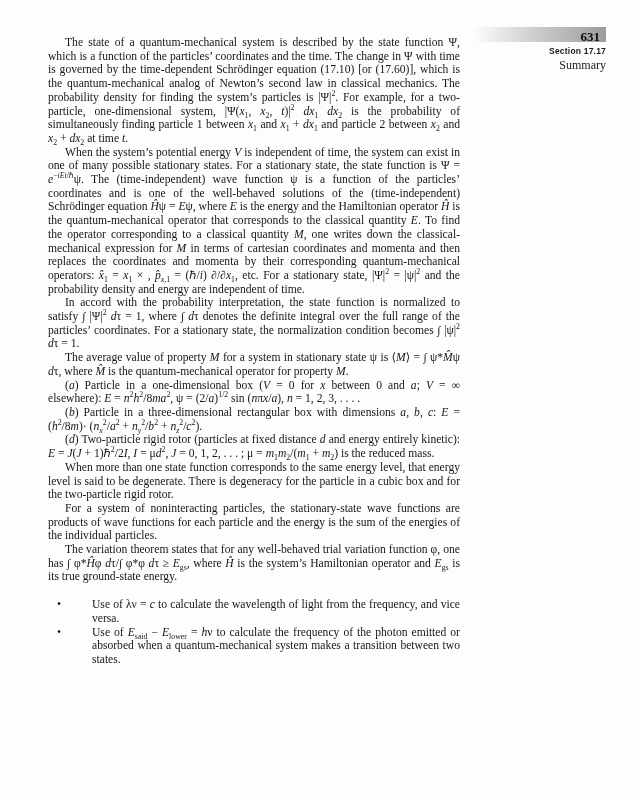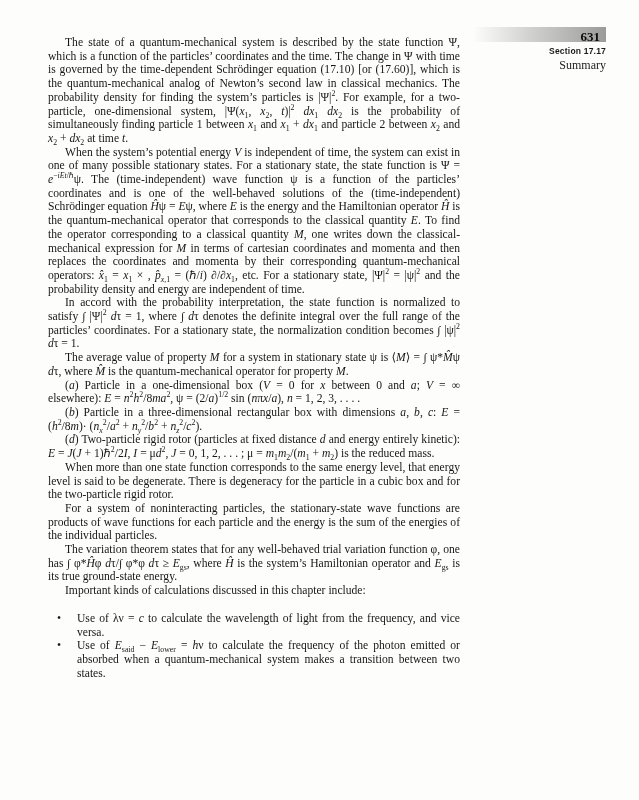--- a/index.html
+++ b/index.html
@@ -78,21 +78,21 @@
 
   
   .bullets { margin-top: 14px; }
   .bullet-row { display: flex; }
   .bullet-marker {
     flex: none;
     width: 29px;
     padding-left: 9px;
     box-sizing: border-box;
   }
-  .bullet-text { flex: 1; text-align: justify; }
+  .bullet-text { flex: 1; text-align: justify; margin-left: 15px; }
 </style>
 </head>
 <body>
 
 <div class="page">
 
   <div class="page-bar">
     <span class="page-number">631</span>
   </div>
 
@@ -105,21 +105,20 @@
     <p class="indent">The state of a quantum-mechanical system is described by the state function Ψ, which is a function of the particles’ coordinates and the time. The change in Ψ with time is governed by the time-dependent Schrödinger equation (17.10) [or (17.60)], which is the quantum-mechanical analog of Newton’s second law in classical mechanics. The probability density for finding the system’s particles is |Ψ|<sup>2</sup>. For example, for a two-particle, one-dimensional system, |Ψ(<i>x</i><sub>1</sub>, <i>x</i><sub>2</sub>, <i>t</i>)|<sup>2</sup> <i>dx</i><sub>1</sub> <i>dx</i><sub>2</sub> is the probability of simultaneously finding particle 1 between <i>x</i><sub>1</sub> and <i>x</i><sub>1</sub> + <i>dx</i><sub>1</sub> and particle 2 between <i>x</i><sub>2</sub> and <i>x</i><sub>2</sub> + <i>dx</i><sub>2</sub> at time <i>t</i>.</p>
     <p class="indent">When the system’s potential energy <i>V</i> is independent of time, the system can exist in one of many possible stationary states. For a stationary state, the state function is Ψ = <i>e</i><sup>−<i>iEt</i>/ℏ</sup>ψ. The (time-independent) wave function ψ is a function of the particles’ coordinates and is one of the well-behaved solutions of the (time-independent) Schrödinger equation <i>Ĥ</i>ψ = <i>E</i>ψ, where <i>E</i> is the energy and the Hamiltonian operator <i>Ĥ</i> is the quantum-mechanical operator that corresponds to the classical quantity <i>E</i>. To find the operator corresponding to a classical quantity <i>M</i>, one writes down the classical-mechanical expression for <i>M</i> in terms of cartesian coordinates and momenta and then replaces the coordinates and momenta by their corresponding quantum-mechanical operators: <i>x̂</i><sub>1</sub> = <i>x</i><sub>1</sub> × , <i>p̂</i><sub><i>x</i>,1</sub> = (ℏ/<i>i</i>) ∂/∂<i>x</i><sub>1</sub>, etc. For a stationary state, |Ψ|<sup>2</sup> = |ψ|<sup>2</sup> and the probability density and energy are independent of time.</p>
     <p class="indent">In accord with the probability interpretation, the state function is normalized to satisfy ∫ |Ψ|<sup>2</sup> <i>d</i>τ = 1, where ∫ <i>d</i>τ denotes the definite integral over the full range of the particles’ coordinates. For a stationary state, the normalization condition becomes ∫ |ψ|<sup>2</sup> <i>d</i>τ = 1.</p>
     <p class="indent">The average value of property <i>M</i> for a system in stationary state ψ is ⟨<i>M</i>⟩ = ∫ ψ*<i>M̂</i>ψ <i>d</i>τ, where <i>M̂</i> is the quantum-mechanical operator for property <i>M</i>.</p>
     <p class="indent">(<i>a</i>) Particle in a one-dimensional box (<i>V</i> = 0 for <i>x</i> between 0 and <i>a</i>; <i>V</i> = ∞ elsewhere): <i>E</i> = <i>n</i><sup>2</sup><i>h</i><sup>2</sup>/8<i>ma</i><sup>2</sup>, ψ = (2/<i>a</i>)<sup>1/2</sup> sin (<i>n</i>π<i>x</i>/<i>a</i>), <i>n</i> = 1, 2, 3, . . . .</p>
     <p class="indent">(<i>b</i>) Particle in a three-dimensional rectangular box with dimensions <i>a</i>, <i>b</i>, <i>c</i>: <i>E</i> = (<i>h</i><sup>2</sup>/8<i>m</i>)· (<i>n</i><sub><i>x</i></sub><sup>2</sup>/<i>a</i><sup>2</sup> + <i>n</i><sub><i>y</i></sub><sup>2</sup>/<i>b</i><sup>2</sup> + <i>n</i><sub><i>z</i></sub><sup>2</sup>/<i>c</i><sup>2</sup>).</p>
     <p class="indent">(<i>d</i>) Two-particle rigid rotor (particles at fixed distance <i>d</i> and energy entirely kinetic): <i>E</i> = <i>J</i>(<i>J</i> + 1)ℏ<sup>2</sup>/2<i>I</i>, <i>I</i> = μ<i>d</i><sup>2</sup>, <i>J</i> = 0, 1, 2, . . . ; μ = <i>m</i><sub>1</sub><i>m</i><sub>2</sub>/(<i>m</i><sub>1</sub> + <i>m</i><sub>2</sub>) is the reduced mass.</p>
     <p class="indent">When more than one state function corresponds to the same energy level, that energy level is said to be degenerate. There is degeneracy for the particle in a cubic box and for the two-particle rigid rotor.</p>
     <p class="indent">For a system of noninteracting particles, the stationary-state wave functions are products of wave functions for each particle and the energy is the sum of the energies of the individual particles.</p>
     <p class="indent">The variation theorem states that for any well-behaved trial variation function φ, one has ∫ φ*<i>Ĥ</i>φ <i>d</i>τ/∫ φ*φ <i>d</i>τ ≥ <i>E</i><sub>gs</sub>, where <i>Ĥ</i> is the system’s Hamiltonian operator and <i>E</i><sub>gs</sub> is its true ground-state energy.</p>
-    <p class="indent">Important kinds of calculations discussed in this chapter include:</p>
 
     <div class="bullets">
       <div class="bullet-row">
         <span class="bullet-marker">•</span>
         <div class="bullet-text">Use of λν = <i>c</i> to calculate the wavelength of light from the frequency, and vice versa.</div>
       </div>
       <div class="bullet-row">
         <span class="bullet-marker">•</span>
         <div class="bullet-text">Use of <i>E</i><sub>said</sub> − <i>E</i><sub>lower</sub> = <i>h</i>ν to calculate the frequency of the photon emitted or absorbed when a quantum-mechanical system makes a transition between two states.</div>
       </div>

